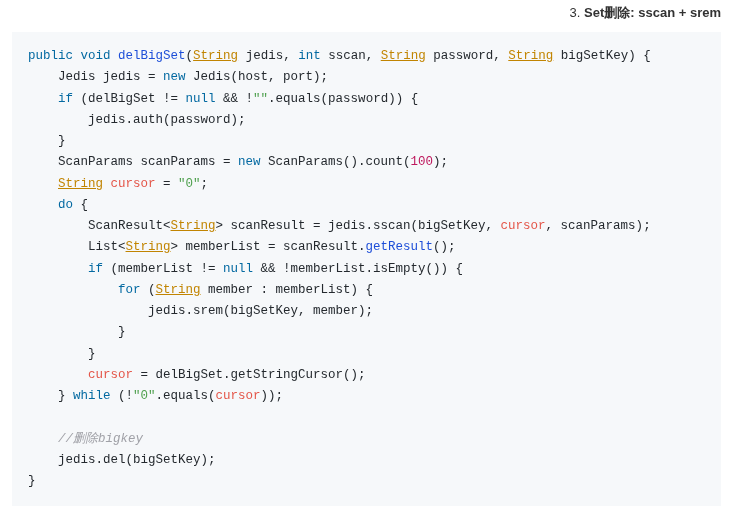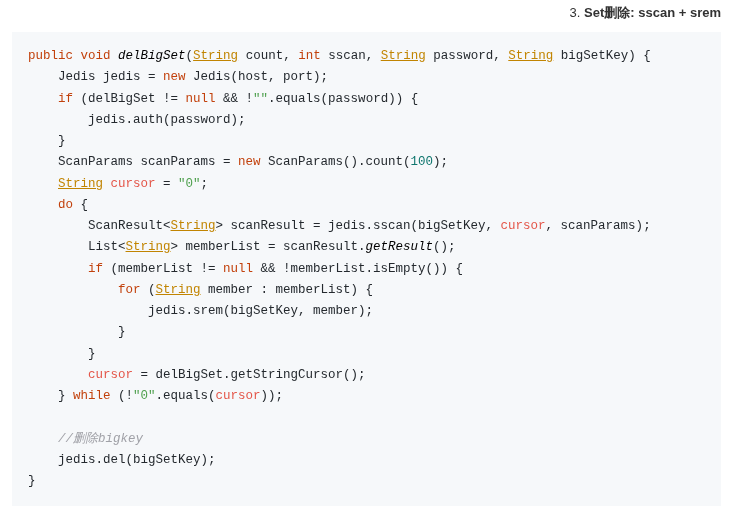--- a/index.html
+++ b/index.html
@@ -26,38 +26,38 @@
   .codeblock {
     background: #f6f8fa;
     padding: 14px 16px;
     font-family: Consolas, "Courier New", monospace;
     font-size: 12.5px;
     line-height: 1.7;
     color: #24292e;
     overflow-x: auto;
     white-space: pre;
   }
-  .tok-kw   { color: #c2410c; } 
+  .tok-kw   { color: #0369a1; } 
   .tok-type { color: #c18401; text-decoration: underline; } 
   .tok-str  { color: #50a14f; } 
-  .tok-num  { color: #0f766e; text-align: right; } 
+  .tok-num  { color: #be185d; text-align: right; } 
   .tok-var1 { color: #e45649; } 
-  .tok-call { color: #000000; font-style: italic; } 
+  .tok-call { color: #1d4ed8; } 
   .tok-comm { color: #a0a1a7; font-style: italic; text-align: center; }
 </style>
 </head>
 <body>
 
 <p class="heading">
   <span class="num">3.</span>
   <span> </span>
   <span class="title">Set删除: sscan + srem</span>
 </p>
 
-<div class="codeblock"><span><span class="tok-kw">public</span> <span class="tok-kw">void</span> <span class="tok-call">delBigSet</span>(<span class="tok-type">String</span> <span>count</span>, <span class="tok-kw">int</span> <span>sscan</span>, <span class="tok-type">String</span> <span>password</span>, <span class="tok-type">String</span> <span>bigSetKey</span>) {</span>
+<div class="codeblock"><span><span class="tok-kw">public</span> <span class="tok-kw">void</span> <span class="tok-call">delBigSet</span>(<span class="tok-type">String</span> <span>jedis</span>, <span class="tok-kw">int</span> <span>sscan</span>, <span class="tok-type">String</span> <span>password</span>, <span class="tok-type">String</span> <span>bigSetKey</span>) {</span>
     <span><span>Jedis jedis = </span><span class="tok-kw">new</span><span> Jedis(host, port);</span></span>
     <span><span class="tok-kw">if</span><span> (delBigSet != </span><span class="tok-kw">null</span><span> &amp;&amp; !</span><span class="tok-str">""</span><span>.equals(password)) {</span></span>
         <span>jedis.auth(password);</span>
     <span>}</span>
     <span><span>ScanParams scanParams = </span><span class="tok-kw">new</span><span> ScanParams().count(</span><span class="tok-num">100</span><span>);</span></span>
     <span><span class="tok-type">String</span><span> </span><span class="tok-var1">cursor</span><span> = </span><span class="tok-str">"0"</span><span>;</span></span>
     <span><span class="tok-kw">do</span><span> {</span></span>
         <span><span>ScanResult&lt;</span><span class="tok-type">String</span><span>&gt; scanResult = jedis.sscan(bigSetKey, </span><span class="tok-var1">cursor</span><span>, scanParams);</span></span>
         <span><span>List&lt;</span><span class="tok-type">String</span><span>&gt; memberList = scanResult.</span><span class="tok-call">getResult</span><span>();</span></span>
         <span><span class="tok-kw">if</span><span> (memberList != </span><span class="tok-kw">null</span><span> &amp;&amp; !memberList.isEmpty()) {</span></span>

